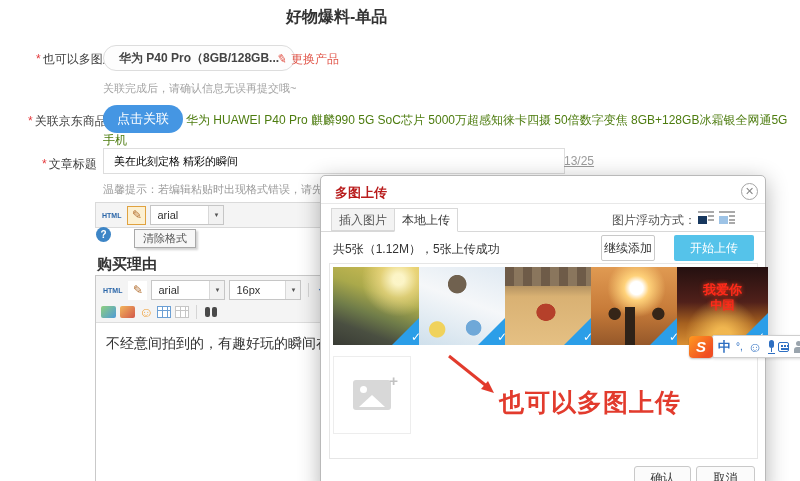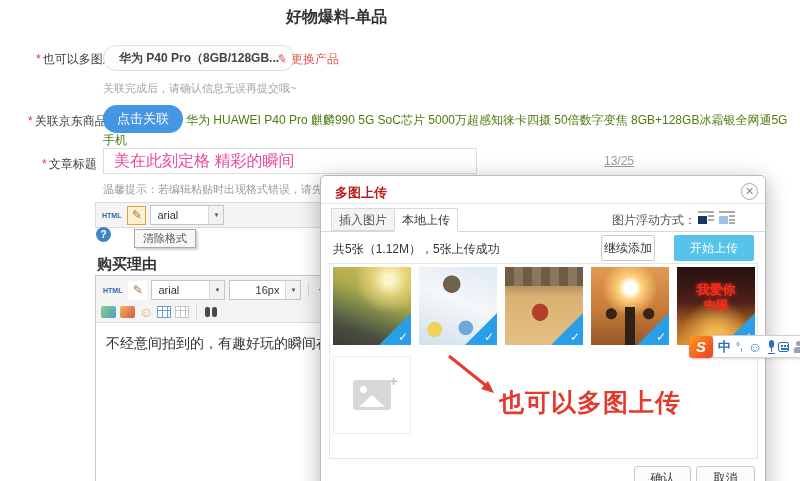--- a/index.html
+++ b/index.html
@@ -24,39 +24,39 @@
   .change-link { left:277px; top:51px; font-size:12px; color:#e15549; cursor:pointer; }
   .edit-icon { font-size:12px; margin-right:4px; display:inline-block; transform:rotate(10deg); }
   .hint { font-size:11px; color:#a3a3a3; }
   .jd-btn {
     left:103px; top:105px; width:80px; height:28px; border:none; border-radius:15px;
     background:#4596e3; color:#fff; font-size:13px; cursor:pointer;
     font-family:inherit;
   }
   .jd-line { font-size:12px; color:#4d7c0f; }
   .title-input {
-    left:103px; top:148px; width:374px; height:26px; line-height:24px;
-    border:1px solid #ddd; background:#fff; font-size:16px; color:#ec4899; padding-left:10px;
+    left:103px; top:148px; width:462px; height:26px; line-height:24px;
+    border:1px solid #ddd; background:#fff; font-size:11px; color:#000000; padding-left:10px;
   }
-  .counter { left:604px; top:154px; font-size:12px; color:#9b9b9b;text-decoration:underline; }
+  .counter { left:564px; top:154px; font-size:12px; color:#9b9b9b;text-decoration:underline; }
   .tip { left:103px; top:182px; font-size:11px; color:#9b9b9b; }
 
   
   .toolbar1 { left:95px; top:202px; width:585px; height:26px; background:#f4f4f4; border:1px solid #dadada;
               display:flex; align-items:center; padding:0 4px; gap:4px; }
   .html-ic { font-size:7px; font-weight:bold; color:#2b66a8; letter-spacing:0; padding:0 2px; }
   .brush-btn { width:19px; height:19px; display:flex; align-items:center; justify-content:center;
                font-size:12px; color:#b06a2a; background:#fff; border:1px solid transparent; cursor:pointer; }
   .brush-hot { border:1px solid #e0a23f; background:#fcf0d2; }
   .dd { height:20px; background:#fff; border:1px solid #c6c6c6; display:flex; align-items:center;
         font-size:11px; color:#333; cursor:pointer; }
   .dd .dd-txt { padding:0 6px; flex:1; }
   .dd .dd-arrow { width:15px; height:100%; border-left:1px solid #d8d8d8; display:flex; align-items:center;
                   justify-content:center; font-size:6px; color:#555; background:#f2f2f2; }
-  .dd-font { width:74px; } .dd-size { width:72px;text-align:right; }
+  .dd-font { width:74px; } .dd-size { width:72px; }
   .help-ic { left:96px; top:227px; width:15px; height:15px; border-radius:50%; background:#3d85c6;
              color:#fff; font-size:10px; font-weight:bold; text-align:center; line-height:15px; cursor:pointer; }
   .tooltip { left:134px; top:229px; height:19px; line-height:17px; padding:0 8px; background:#f7f7f7;
              border:1px solid #a9a9a9; box-shadow:2px 2px 2px rgba(0,0,0,.18); font-size:11px; color:#555; z-index:5; }
   .sec-head { left:97px; top:255px; font-size:15px; font-weight:bold; color:#333; }
   .ed2 { left:95px; top:275px; width:585px; height:210px; border:1px solid #c9c9c9; background:#fff; }
   .ed2-toolbar { position:absolute; left:0; top:0; right:0; height:47px; background:#f4f4f4;
                  border-bottom:1px solid #ddd; padding:3px 5px; }
   .tb-row { display:flex; align-items:center; gap:4px; height:22px; }
   .ic-undo { font-size:14px; color:#3b76c9; cursor:pointer; padding:0 2px; }
@@ -104,21 +104,21 @@
   .fi-l4 { right:0; bottom:0; width:6px; height:2px; background:#a9a9a9; }
   .float-ic1 { left:377px; } .float-ic2 { left:398px; }
   .m-status { position:absolute; left:12px; top:65px; font-size:12px; color:#333; }
   .btn-continue { position:absolute; left:280px; top:59px; width:54px; height:26px; background:#fff;
                   border:1px solid #c9c9c9; border-radius:2px; font-size:12px; color:#333; cursor:pointer;
                   font-family:inherit; }
   .btn-start { position:absolute; left:353px; top:59px; width:80px; height:26px; background:#55c3ea;
                border:none; border-radius:2px; font-size:12px; color:#fff; cursor:pointer; font-family:inherit; }
   .list-box { position:absolute; left:8px; top:87px; width:429px; height:196px; border:1px solid #e6e6e6;
               background:#fff; }
-  .thumb { position:absolute; top:3px; width:78px; height:78px; overflow:hidden; cursor:pointer; }
+  .thumb { position:absolute; top:3px; width:91px; height:78px; overflow:hidden; cursor:pointer; }
   .t1 { left:3px;  background:radial-gradient(circle at 72% 16%, rgba(255,248,205,.95) 6%, rgba(255,231,150,.55) 20%, rgba(255,231,150,0) 40%),
         linear-gradient(200deg,#d8c257 0%,#aaa94b 38%,#6f7c49 60%,#4a4f41 78%,#393b34 100%); }
   .t2 { left:89px; background:radial-gradient(circle at 42% 22%, #70614f 11%, rgba(112,97,79,0) 12%),
         radial-gradient(circle at 20% 80%, #f0d25c 8%, rgba(240,210,92,0) 9%),
         radial-gradient(circle at 60% 78%, #6fa8d8 9%, rgba(111,168,216,0) 10%),
         linear-gradient(200deg,#dfe9f2 0%,#f5f7f9 45%,#cfe0ec 100%); }
   .t3 { left:175px; background:repeating-linear-gradient(90deg,#6e5b48 0 9px,#8a765d 9px 18px) top/100% 19px no-repeat,
         radial-gradient(ellipse at 45% 58%, #b5402a 13%, rgba(181,64,42,0) 14%),
         linear-gradient(180deg,#a98a5d 20%,#d9b173 38%,#e5c083 100%); }
   .t4 { left:261px; background:radial-gradient(circle at 50% 27%, #ffffff 9%, #ffd27a 17%, rgba(255,205,110,0) 40%),

